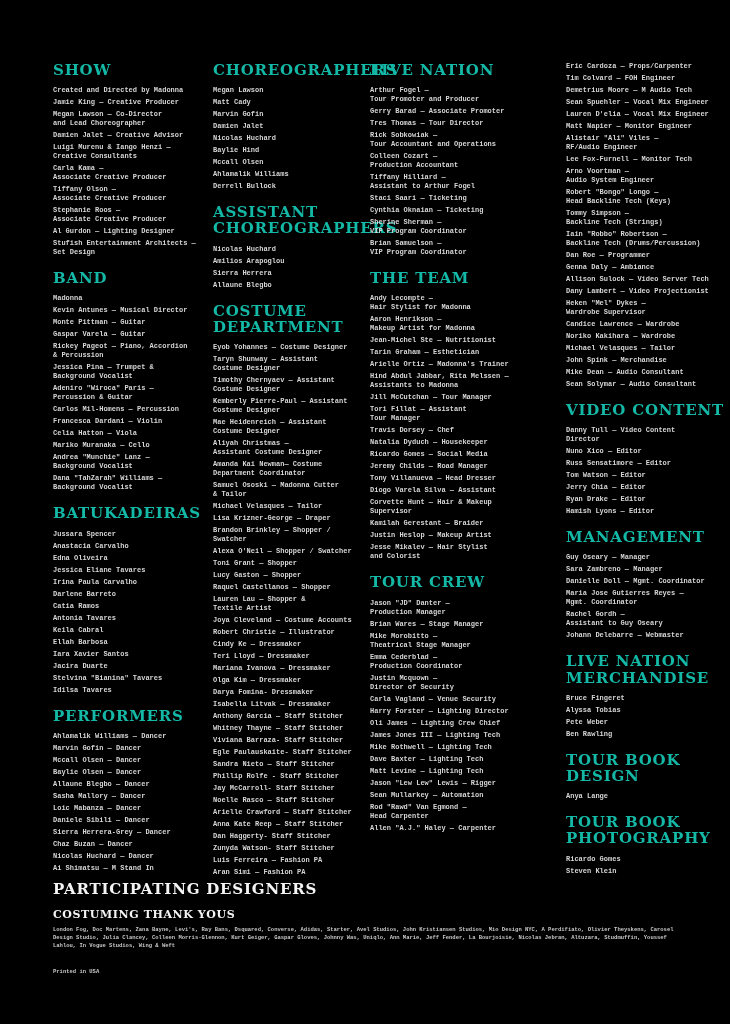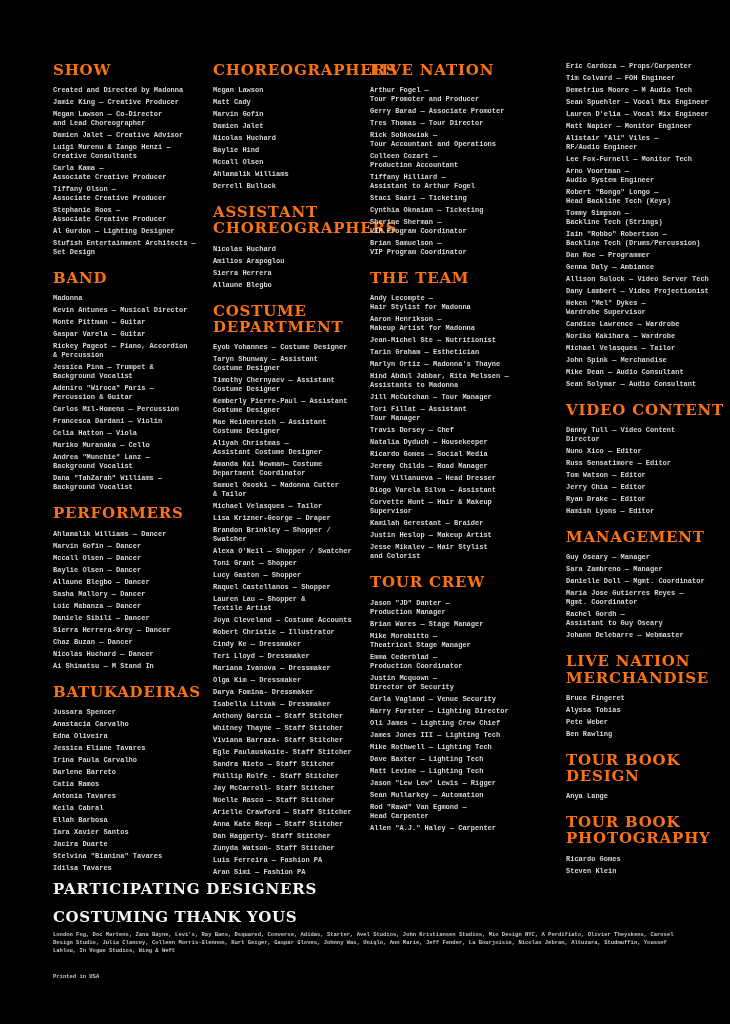--- a/index.html
+++ b/index.html
@@ -27,21 +27,21 @@
   .col-1 { width: 160px; }
   .col-2 { width: 157px; }
   .col-3 { width: 160px; }
   .col-4 { width: 164px; margin-left: 36px; }
   .heading {
     font-family: "DejaVu Serif", "Liberation Serif", serif;
     font-weight: 700;
     font-size: 15px;
     line-height: 1.08;
     letter-spacing: 0.8px;
-    color: #f97316;
+    color: #14b8a6;
     white-space: pre-line;
     margin: 13px 0 8px 0;
     text-transform: uppercase;
   }
   .section:first-child .heading { margin-top: 0; }
   .credit {
     font-size: 7px;
     font-weight: 700;
     line-height: 9px;
     letter-spacing: 0px;
@@ -54,21 +54,21 @@
     font-family: "DejaVu Serif", "Liberation Serif", serif;
     font-weight: 700;
     font-size: 15px;
     letter-spacing: 0.8px;
     color: #f4f4f4;
     margin: 0 0 6px 0;
   }
   .bottom .heading-sm {
     font-family: "DejaVu Serif", "Liberation Serif", serif;
     font-weight: 700;
-    font-size: 15px;
+    font-size: 11px;
     letter-spacing: 0.6px;
     color: #f4f4f4;
     margin: 10px 0 5px 0;
   }
   .designers-text {
     font-size: 7px;
     font-weight: 700;
     line-height: 10px;
     color: #d6d6d6;
   }
@@ -125,50 +125,50 @@
           <p class="credit">Carlos Mil-Homens — Percussion</p>
           <p class="credit">Francesca Dardani — Violin</p>
           <p class="credit">Celia Hatton — Viola</p>
           <p class="credit">Mariko Muranaka — Cello</p>
           <p class="credit">Andrea "Munchie" Lanz —
 Background Vocalist</p>
           <p class="credit">Dana "TahZarah" Williams —
 Background Vocalist</p>
         </section>
         <section class="section">
-          <h2 class="heading">PERFORMERS</h2>
-          <p class="credit">Ahlamalik Williams — Dancer</p>
-          <p class="credit">Marvin Gofin — Dancer</p>
-          <p class="credit">Mccall Olsen — Dancer</p>
-          <p class="credit">Baylie Olsen — Dancer</p>
-          <p class="credit">Allaune Blegbo — Dancer</p>
-          <p class="credit">Sasha Mallory — Dancer</p>
-          <p class="credit">Loic Mabanza — Dancer</p>
-          <p class="credit">Daniele Sibili — Dancer</p>
-          <p class="credit">Sierra Herrera-Grey — Dancer</p>
-          <p class="credit">Chaz Buzan — Dancer</p>
-          <p class="credit">Nicolas Huchard — Dancer</p>
-          <p class="credit">Ai Shimatsu — M Stand In</p>
-        </section>
-        <section class="section">
           <h2 class="heading">BATUKADEIRAS</h2>
           <p class="credit">Jussara Spencer</p>
           <p class="credit">Anastacia Carvalho</p>
           <p class="credit">Edna Oliveira</p>
           <p class="credit">Jessica Eliane Tavares</p>
           <p class="credit">Irina Paula Carvalho</p>
           <p class="credit">Darlene Barreto</p>
           <p class="credit">Catia Ramos</p>
           <p class="credit">Antonia Tavares</p>
           <p class="credit">Keila Cabral</p>
           <p class="credit">Ellah Barbosa</p>
           <p class="credit">Iara Xavier Santos</p>
           <p class="credit">Jacira Duarte</p>
           <p class="credit">Stelvina "Bianina" Tavares</p>
           <p class="credit">Idilsa Tavares</p>
+        </section>
+        <section class="section">
+          <h2 class="heading">PERFORMERS</h2>
+          <p class="credit">Ahlamalik Williams — Dancer</p>
+          <p class="credit">Marvin Gofin — Dancer</p>
+          <p class="credit">Mccall Olsen — Dancer</p>
+          <p class="credit">Baylie Olsen — Dancer</p>
+          <p class="credit">Allaune Blegbo — Dancer</p>
+          <p class="credit">Sasha Mallory — Dancer</p>
+          <p class="credit">Loic Mabanza — Dancer</p>
+          <p class="credit">Daniele Sibili — Dancer</p>
+          <p class="credit">Sierra Herrera-Grey — Dancer</p>
+          <p class="credit">Chaz Buzan — Dancer</p>
+          <p class="credit">Nicolas Huchard — Dancer</p>
+          <p class="credit">Ai Shimatsu — M Stand In</p>
         </section>
       </div>
       <div class="col col-2">
         <section class="section">
           <h2 class="heading">CHOREOGRAPHERS</h2>
           <p class="credit">Megan Lawson</p>
           <p class="credit">Matt Cady</p>
           <p class="credit">Marvin Gofin</p>
           <p class="credit">Damien Jalet</p>
           <p class="credit">Nicolas Huchard</p>
@@ -258,21 +258,21 @@
 VIP Program Coordinator</p>
         </section>
         <section class="section">
           <h2 class="heading">THE TEAM</h2>
           <p class="credit">Andy Lecompte —
 Hair Stylist for Madonna</p>
           <p class="credit">Aaron Henrikson —
 Makeup Artist for Madonna</p>
           <p class="credit">Jean-Michel Ste — Nutritionist</p>
           <p class="credit">Tarin Graham — Esthetician</p>
-          <p class="credit">Marlyn Ortiz — Madonna's Thayne</p>
+          <p class="credit">Arielle Ortiz — Madonna's Trainer</p>
           <p class="credit">Hind Abdul Jabbar, Rita Melssen —
 Assistants to Madonna</p>
           <p class="credit">Jill McCutchan — Tour Manager</p>
           <p class="credit">Tori Fillat — Assistant
 Tour Manager</p>
           <p class="credit">Travis Dorsey — Chef</p>
           <p class="credit">Natalia Dyduch — Housekeeper</p>
           <p class="credit">Ricardo Gomes — Social Media</p>
           <p class="credit">Jeremy Childs — Road Manager</p>
           <p class="credit">Tony Villanueva — Head Dresser</p>

